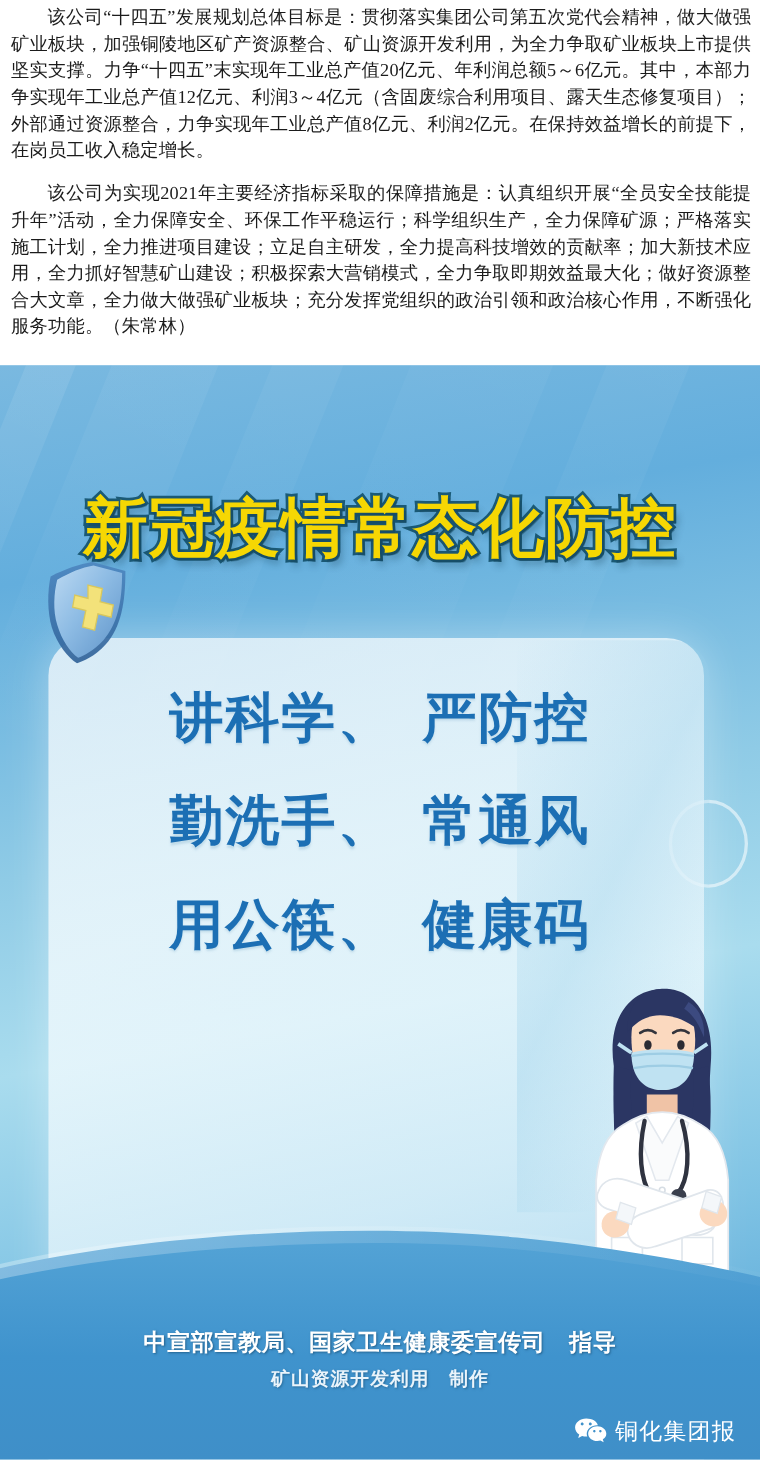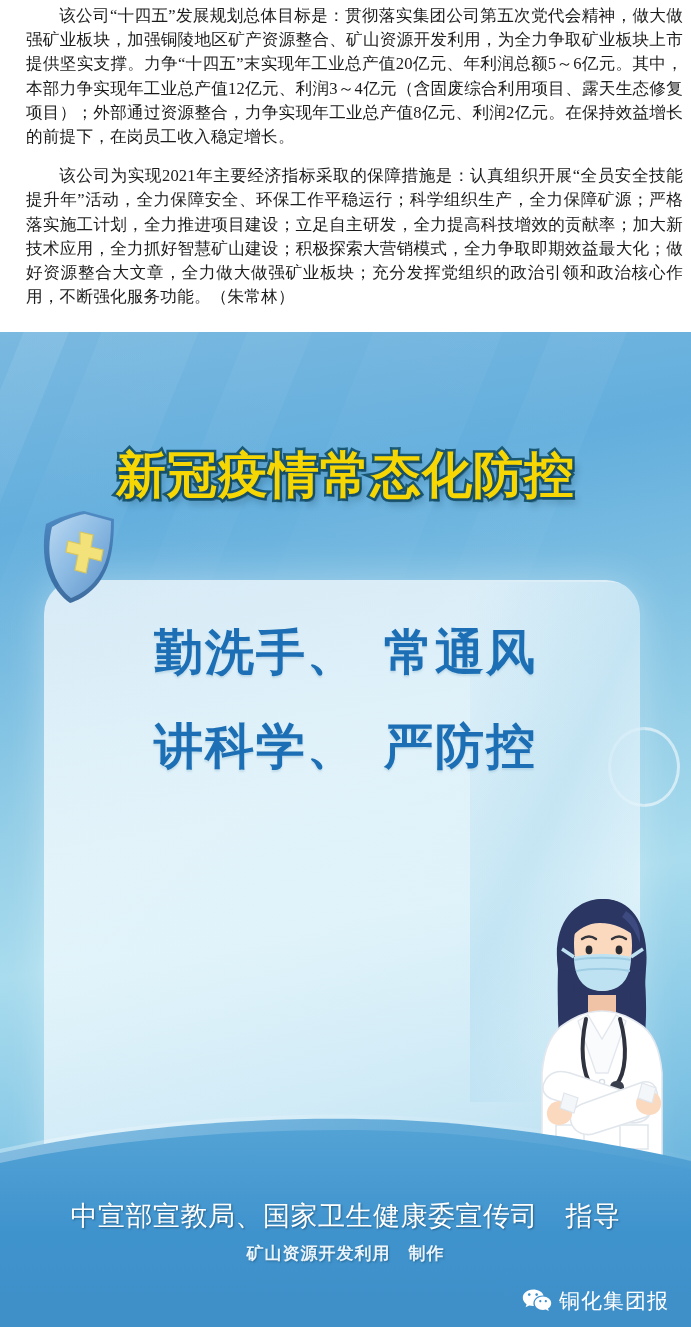--- a/index.html
+++ b/index.html
@@ -13,21 +13,21 @@
     position: relative;
     overflow: hidden;
     font-family: "Liberation Serif", "DejaVu Serif", serif;
   }
 
   
   .article {
     position: absolute;
     left: 0; top: 0;
     width: 691px;
-    padding: 4px 8px 0 26px;
+    padding: 4px 8px 0 10px;
     box-sizing: border-box;
   }
   .article p {
     margin: 0 0 0 0;
     font-size: 16.6px;
     line-height: 24.2px;
     color: #1b1b1b;
     text-align: justify;
     text-indent: 2em;
     letter-spacing: 0.2px;
@@ -89,21 +89,21 @@
   
   .title-wrap {
     position: absolute;
     left: 0; top: 118px;
     width: 691px;
     text-align: center;
   }
   .poster-title {
     display: inline-block;
     font-family: "DejaVu Sans", "Liberation Sans", sans-serif;
-    font-size: 50px;
+    font-size: 59px;
     font-weight: 700;
     line-height: 1;
     letter-spacing: 1px;
     color: #f6d703;
     -webkit-text-stroke: 5px #1b5a76;
     paint-order: stroke fill;
     text-shadow:
        2px 3px 0 rgba(20,70,95,0.45),
        4px 6px 7px rgba(15,55,80,0.30);
   }
@@ -157,22 +157,22 @@
   }
   .footer {
     position: absolute;
     left: 0;
     bottom: 62px;
     width: 691px;
     text-align: center;
   }
   .footer-line1 {
     font-family: "DejaVu Sans", "Liberation Sans", sans-serif;
-    font-size: 27px;
-    font-weight: 400;
+    font-size: 21px;
+    font-weight: 700;
     color: #ffffff;
     letter-spacing: 0.5px;
     text-shadow: 1px 1px 2px rgba(25,80,120,0.75);
     margin-bottom: 8px;
   }
   .footer-line2 {
     font-family: "Liberation Serif", "DejaVu Serif", serif;
     font-size: 17px;
     font-weight: 700;
     color: #eaf4fb;
@@ -232,24 +232,27 @@
         <stop offset="100%" stop-color="#2d5f96"></stop>
       </linearGradient>
     </defs>
     <path d="M8 16 C22 9 34 5 46 3 L76 11 C76 40 72 62 58 78 C48 89 38 93 32 95 C24 90 14 78 9 62 C5 48 5 30 8 16 Z" fill="url(#shEdge)" opacity="0.9"></path>
     <path d="M14 19 C26 12 36 8 47 6 L73 13 C73 39 69 59 56 74 C47 84 38 88 33 90 C26 85 18 74 14 60 C10 47 11 31 14 19 Z" fill="url(#shGrad)"></path>
     <path d="M42 24 L55 27 L53 39 L65 42 L63 53 L51 50 L48 65 L37 62 L40 47 L28 44 L30 33 L42 36 Z" fill="#f3e27a" stroke="#d9c75c" stroke-width="1.2"></path>
   </svg>
 
   <div class="slogans">
     <div class="slogan">
+      <span>讲科学、</span><span class="gap"></span><span>严防控</span>
+    </div>
+    <div class="slogan">
       <span>勤洗手、</span><span class="gap"></span><span>常通风</span>
     </div>
     <div class="slogan">
-      <span>讲科学、</span><span class="gap"></span><span>严防控</span>
+      <span>用公筷、</span><span class="gap"></span><span>健康码</span>
     </div>
   </div>
 
   <svg class="doctor" viewBox="0 0 200 320">
 
     <path d="M58 92 C52 52 70 24 100 22 C132 20 150 48 146 92 C144 126 142 160 136 186 L64 186 C58 158 57 124 58 92 Z" fill="#2b3663"></path>
 
     <path d="M88 118 L116 118 L116 152 L88 152 Z" fill="#f0c3a6"></path>
 
     <path d="M74 66 C74 42 86 32 102 32 C120 32 132 44 132 68 C132 96 120 114 102 114 C84 114 74 94 74 66 Z" fill="#fbd9bf"></path>

